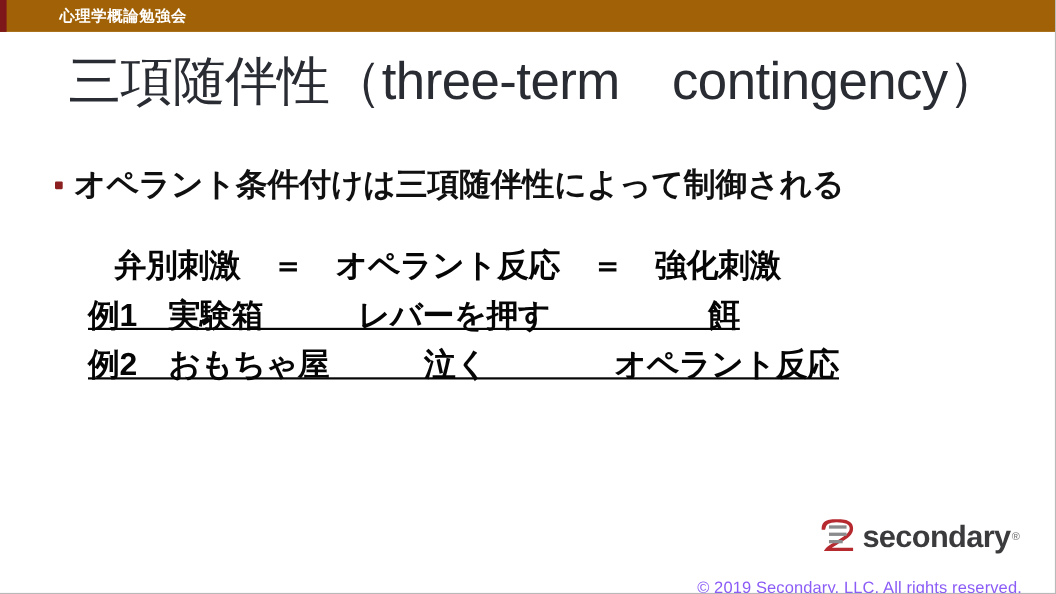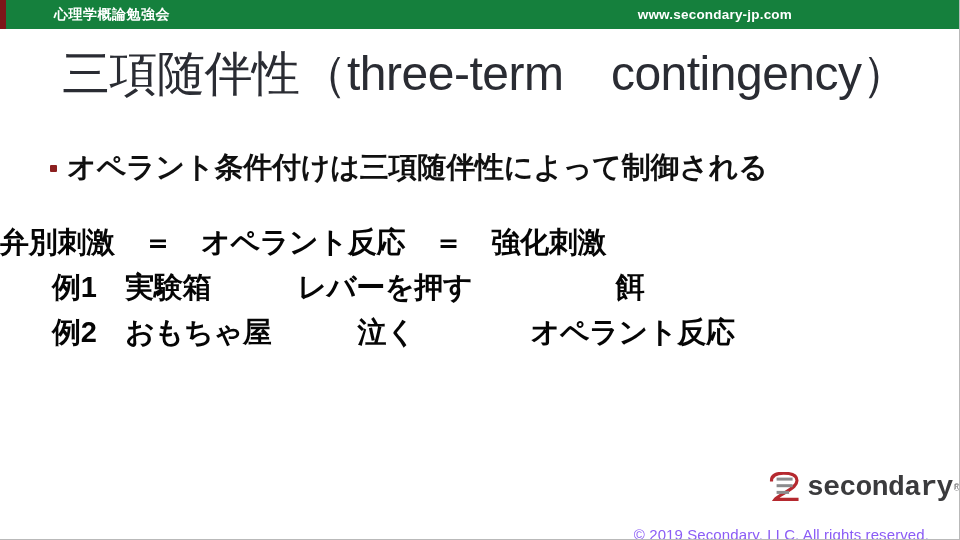--- a/index.html
+++ b/index.html
@@ -23,21 +23,21 @@
     border-bottom: 1px solid #b9b9b9;
   }
 
   
   .header-band {
     position: absolute;
     left: 0;
     top: 0;
     width: 960px;
     height: 29px;
-    background: #15803d;
+    background: #a16207;
   }
   .header-band::after {
     content: "";
     position: absolute;
     left: 0;
     top: 0;
     width: 6px;
     height: 29px;
     background: #7e1719;
   }
@@ -113,32 +113,31 @@
   }
   .content-row {
     color: #050505;
     font-size: 29px;
     font-weight: 700;
     letter-spacing: -0.3px;
     white-space: pre;
     line-height: 45px;
     height: 45px;
   }
-  .row-header { }
-  .row-example { padding-left: 52px; }
+  .row-header { padding-left: 104px; }
+  .row-example { padding-left: 80px; text-decoration: underline; }
 
   
   .logo-wrap {
     position: absolute;
-    left: 767px;
+    left: 744px;
     top: 470px;
     display: flex;
     align-items: center;
     height: 36px;
-    font-family: Liberation Mono, monospace;
   }
   .logo-mark {
     width: 34px;
     height: 32px;
     flex: 0 0 auto;
     margin-right: 6px;
   }
   .logo-word {
     color: #3b3b3d;
     font-size: 28px;
@@ -167,21 +166,20 @@
     margin-top: 16px;
   }
 </style>
 </head>
 <body>
 
 <div class="slide">
 
   <div class="header-band">
     <div class="header-title">心理学概論勉強会</div>
-    <div class="header-url">www.secondary-jp.com</div>
   </div>
 
   <div class="slide-title">三項随伴性（three-term　contingency）</div>
 
   <div class="bullet-row">
     <span class="bullet-dot"></span>
     <span class="bullet-text">オペラント条件付けは三項随伴性によって制御される</span>
   </div>
 
   <div class="content-rows">

